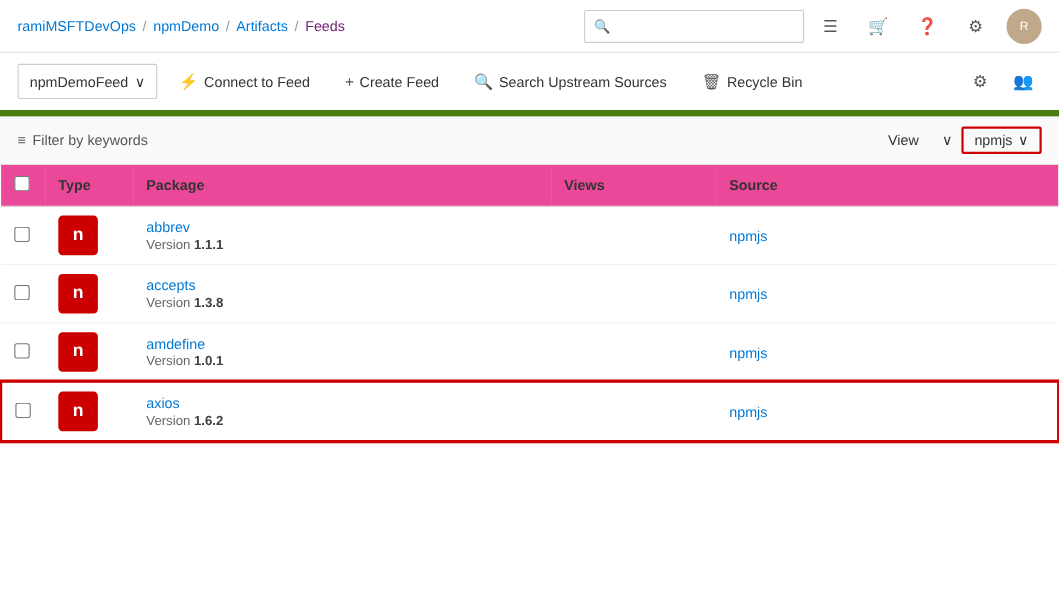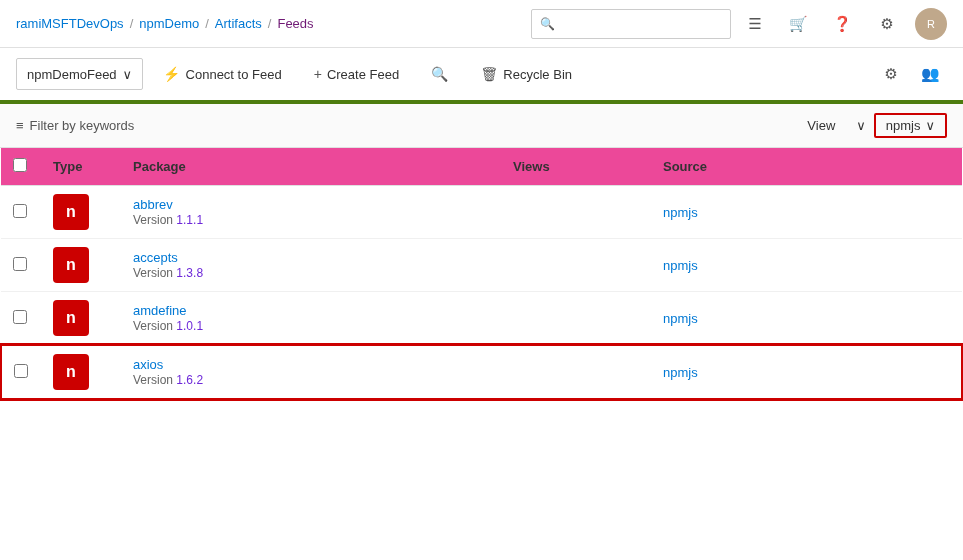--- a/index.html
+++ b/index.html
@@ -68,21 +68,21 @@
       color: #333;
     }
     .search-box .search-icon { color: #666; margin-right: 6px; font-size: 12px; }
 
     
     .toolbar {
       display: flex;
       align-items: center;
       padding: 10px 16px;
       background: #fff;
-      border-bottom: 4px solid #4d7c0f;
+      border-bottom: 6px solid #4d7c0f;
       gap: 8px;
     }
     .feed-dropdown {
       display: flex;
       align-items: center;
       border: 1px solid #ccc;
       border-radius: 2px;
       padding: 5px 10px;
       cursor: pointer;
       gap: 6px;
@@ -195,21 +195,21 @@
     .package-name {
       color: #0078d4;
       font-size: 13px;
       cursor: pointer;
       text-decoration: none;
     }
     .package-version {
       color: #666;
       font-size: 12px;
     }
-    .version-num { color: #6d28d9; }
+    .version-num { color: #404040; font-weight: bold; }
 
     .source-label {
       color: #0078d4;
       font-size: 13px;
     }
 
     input[type="checkbox"] {
       width: 14px; height: 14px;
       cursor: pointer;
     }
@@ -254,20 +254,21 @@
     <span>Connect to Feed</span>
   </button>
 
   <button class="toolbar-btn">
     <span class="btn-icon">+</span>
     <span>Create Feed</span>
   </button>
 
   <button class="toolbar-btn">
     <span class="btn-icon">🔍</span>
+    <span>Search Upstream Sources</span>
   </button>
 
   <button class="toolbar-btn">
     <span class="btn-icon">🗑</span>
     <span>Recycle Bin</span>
   </button>
 
   <div style="flex:1"></div>
 
   <button class="nav-icon-btn">⚙</button>

